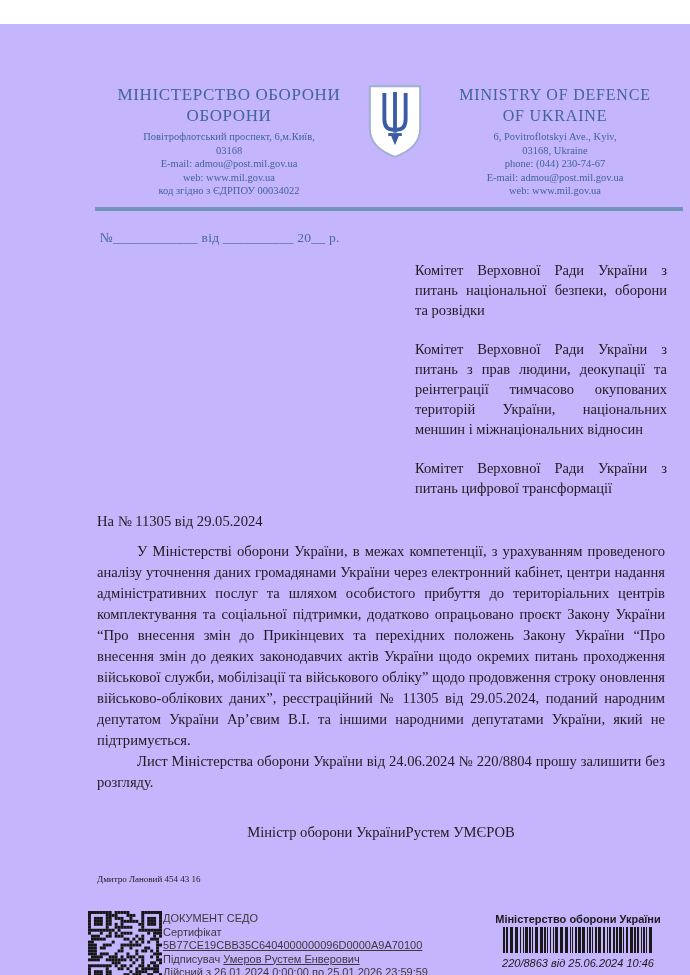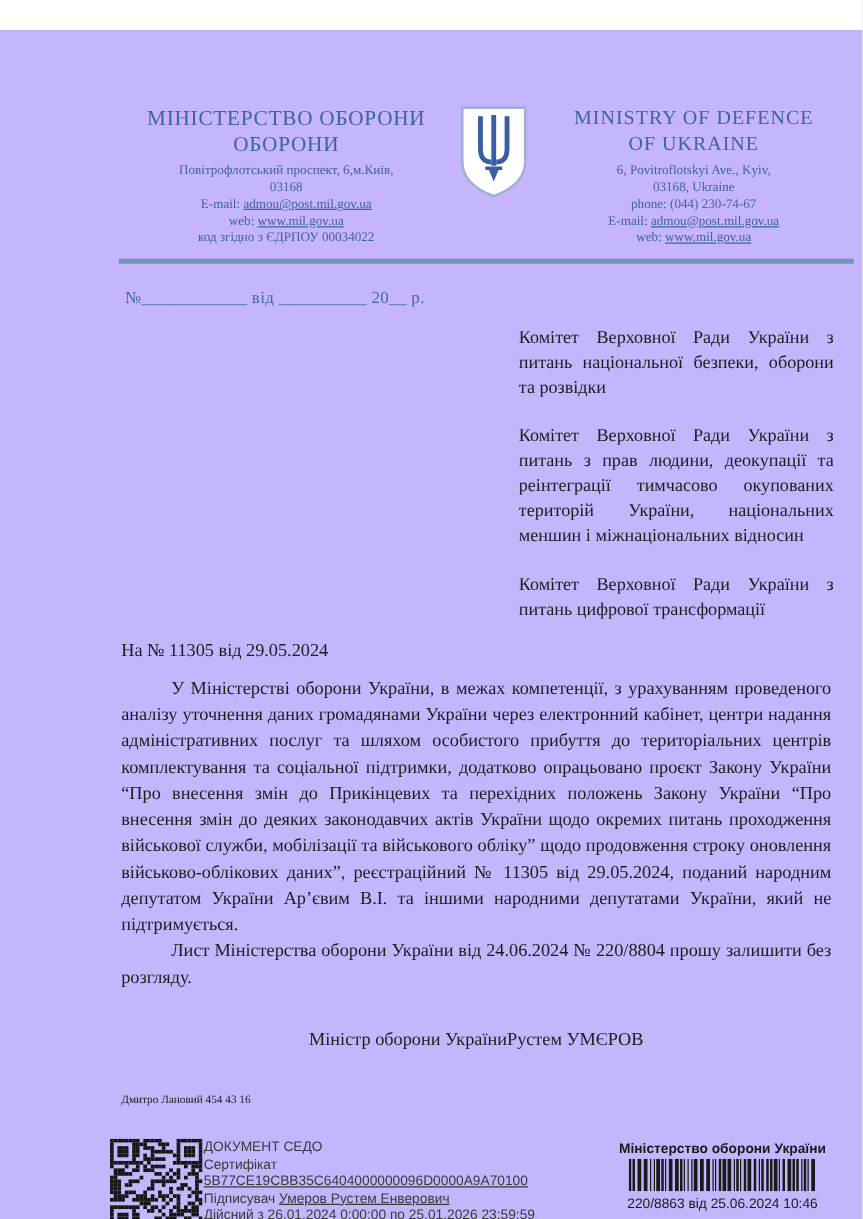--- a/index.html
+++ b/index.html
@@ -4,21 +4,21 @@
 <style>
   html,body{margin:0;padding:0;background:#fff;}
   .page{position:relative;width:690px;height:975px;background:#c4b5fd;overflow:hidden;
         font-family:"Liberation Serif","DejaVu Serif",serif;margin-top:24px;}
   
   .lh-left{position:absolute;left:93px;top:60px;width:272px;text-align:center;color:#41639e;}
   .lh-right{position:absolute;left:428px;top:60px;width:254px;text-align:center;color:#41639e;}
   .lh-title{font-size:17px;line-height:21px;letter-spacing:.6px;}
   .lh-right .lh-title{font-size:16px;letter-spacing:.8px;}
   .lh-details{font-size:10.5px;line-height:13.5px;margin-top:4px;}
-  .lh-details a{color:#41639e;text-decoration:underline;cursor:pointer;}
+  .lh-details a{color:#41639e;cursor:pointer;}
   .emblem{position:absolute;left:366px;top:60px;width:60px;height:78px;}
   .rule{position:absolute;left:95px;top:183px;width:588px;height:4px;background:#7095bb;}
   
   .number-line{position:absolute;left:100px;top:206px;font-size:13.5px;color:#48699c;letter-spacing:.3px;}
   
   .addressees{position:absolute;left:415px;top:236px;width:252px;font-size:14.5px;line-height:20px;
               text-align:justify;color:#1d1d1d;}
   .addressees p{margin:0 0 19px 0;}
   
   .reference{position:absolute;left:97px;top:489px;font-size:14.6px;color:#1d1d1d;}
@@ -34,21 +34,21 @@
   #qr-svg{display:block;fill:#151515;}
   .sedo{position:absolute;left:163px;top:888px;width:300px;
         font-family:Liberation Sans, sans-serif;
         font-size:11px;line-height:13.5px;color:#3a3a3a;}
   .u{text-decoration:underline;text-align:center;}
   
   .stamp{position:absolute;left:480px;top:889px;width:196px;text-align:center;
          font-family:"Liberation Sans","DejaVu Sans",sans-serif;color:#1a1a1a;}
   .stamp-org{font-size:11px;font-weight:bold;}
   #barcode-svg{display:block;margin:2px auto 4px auto;fill:#1a1a1a;}
-  .stamp-num{font-size:11px;}
+  .stamp-num{font-size:11px;font-style:italic;}
 </style>
 </head>
 <body>
 
 <div class="page">
 
   <div class="lh-left">
     <div class="lh-title">
       <div>МІНІСТЕРСТВО ОБОРОНИ</div>
       <div>ОБОРОНИ</div>

